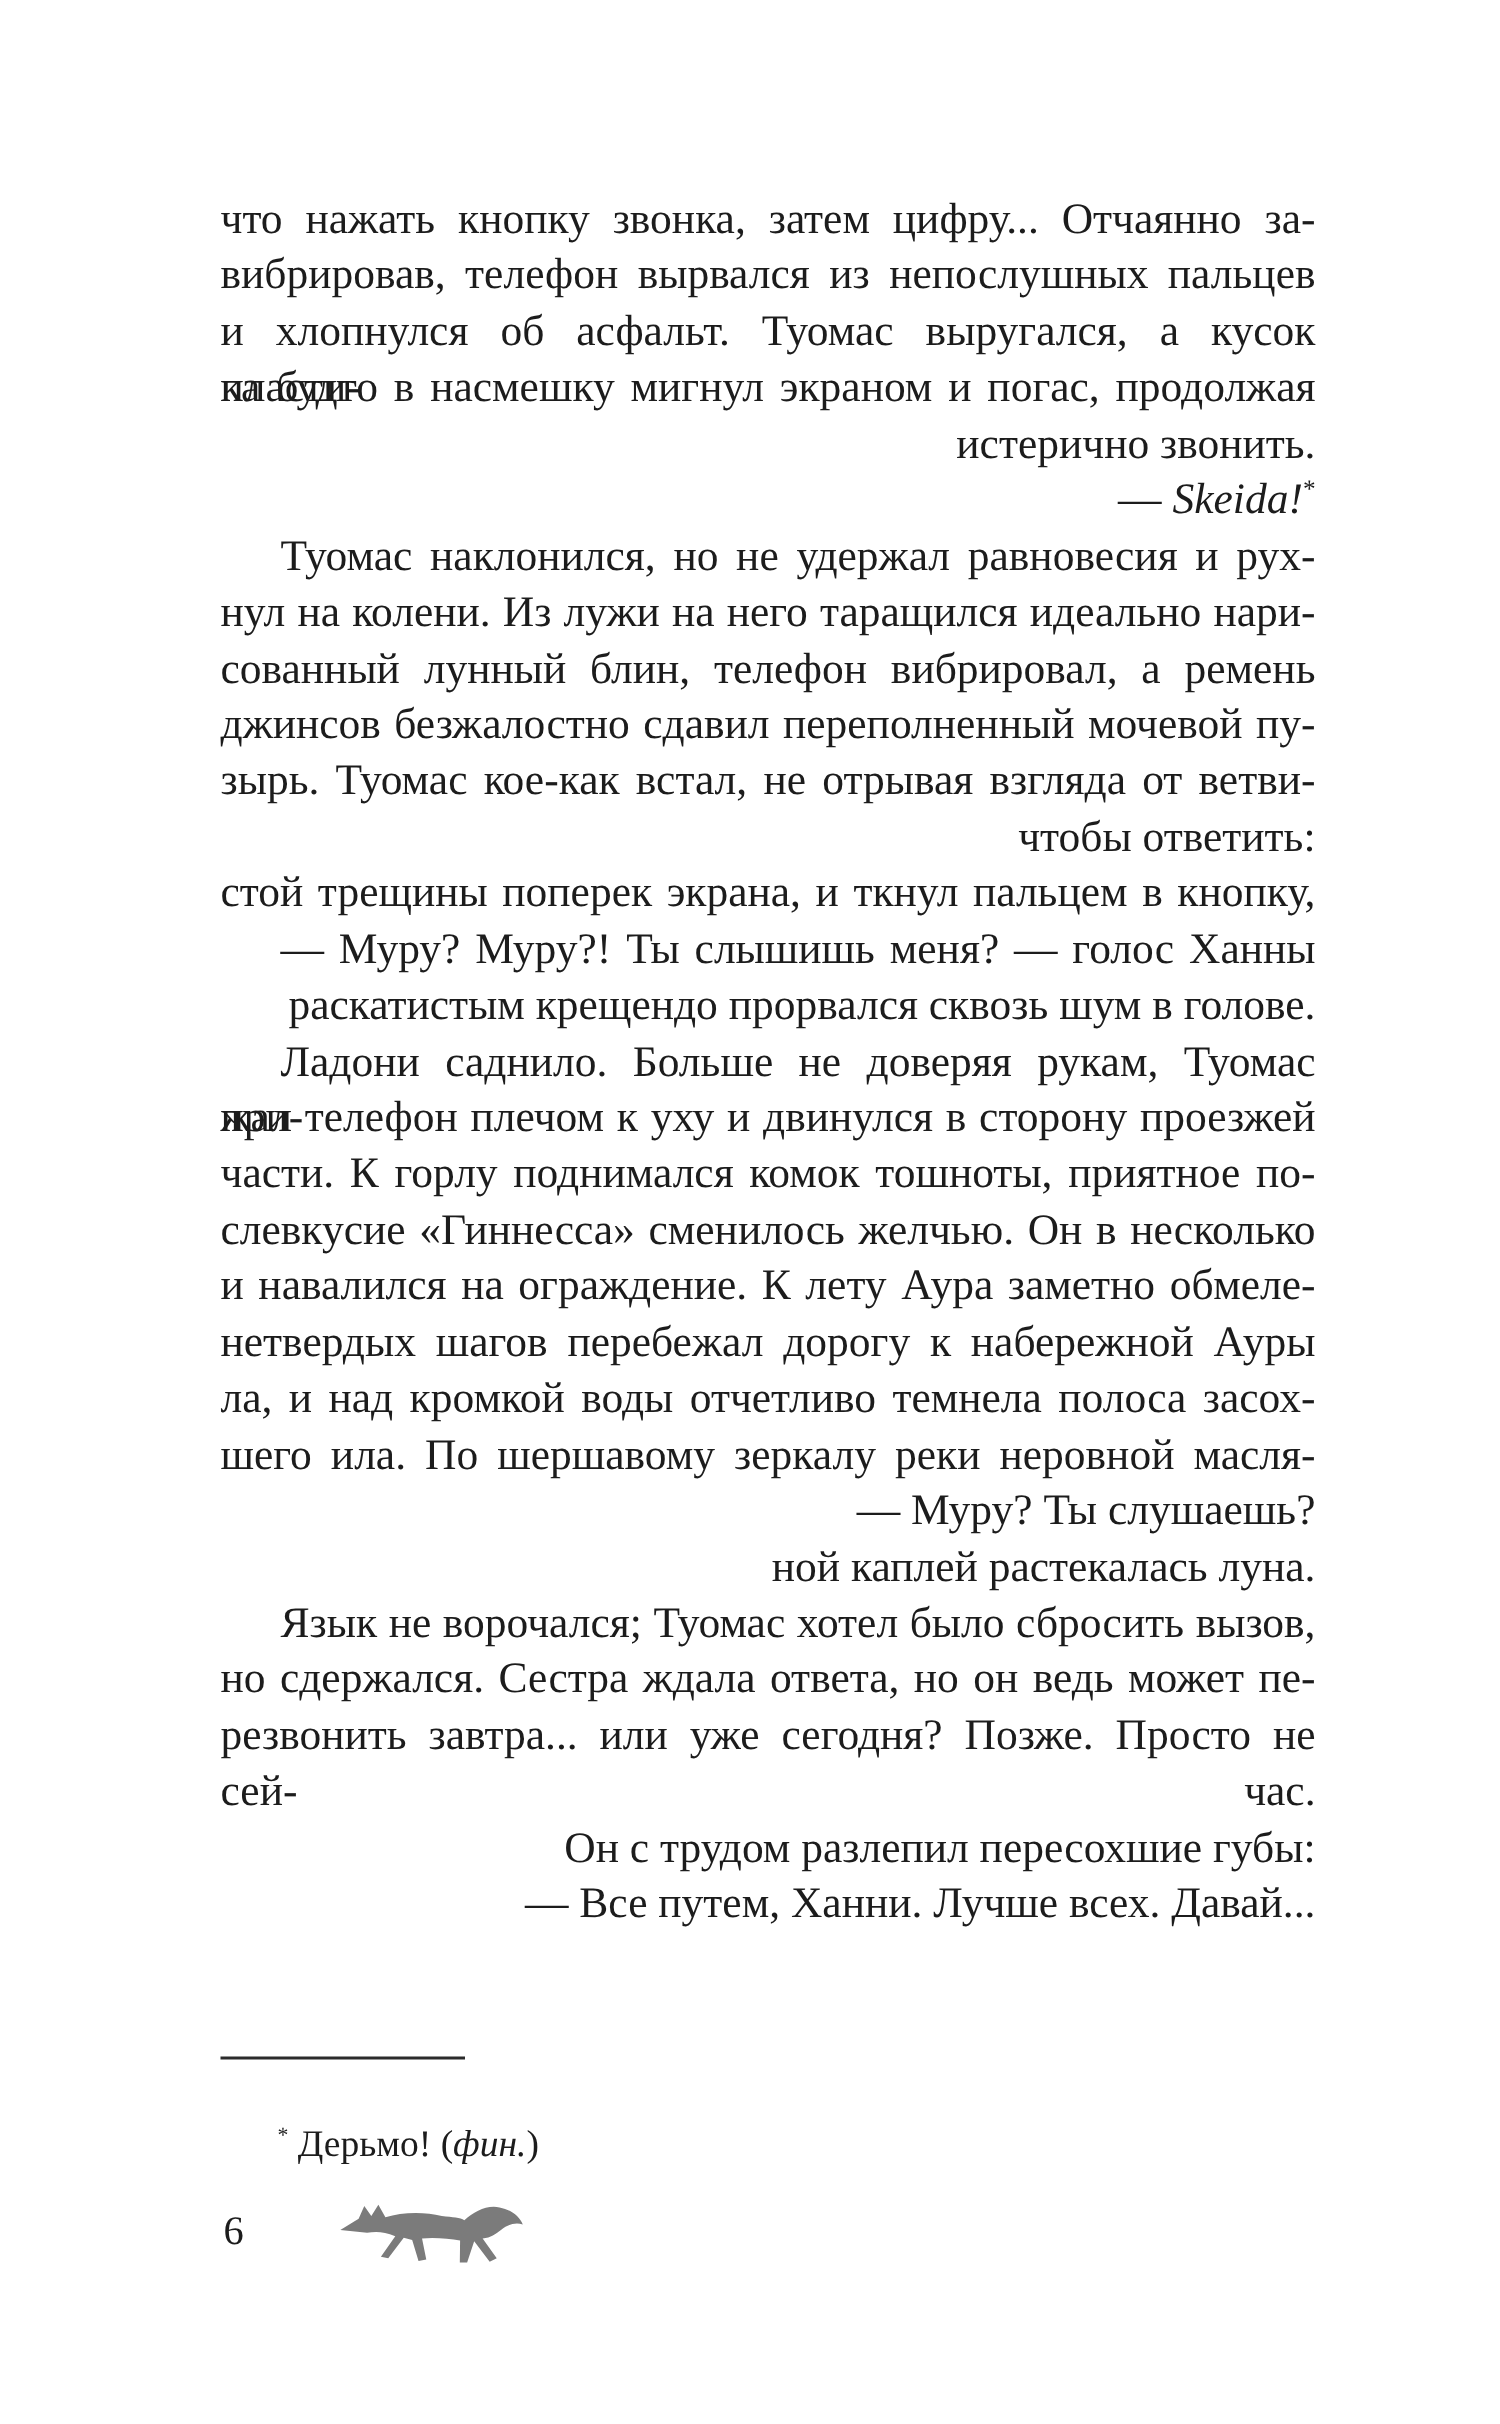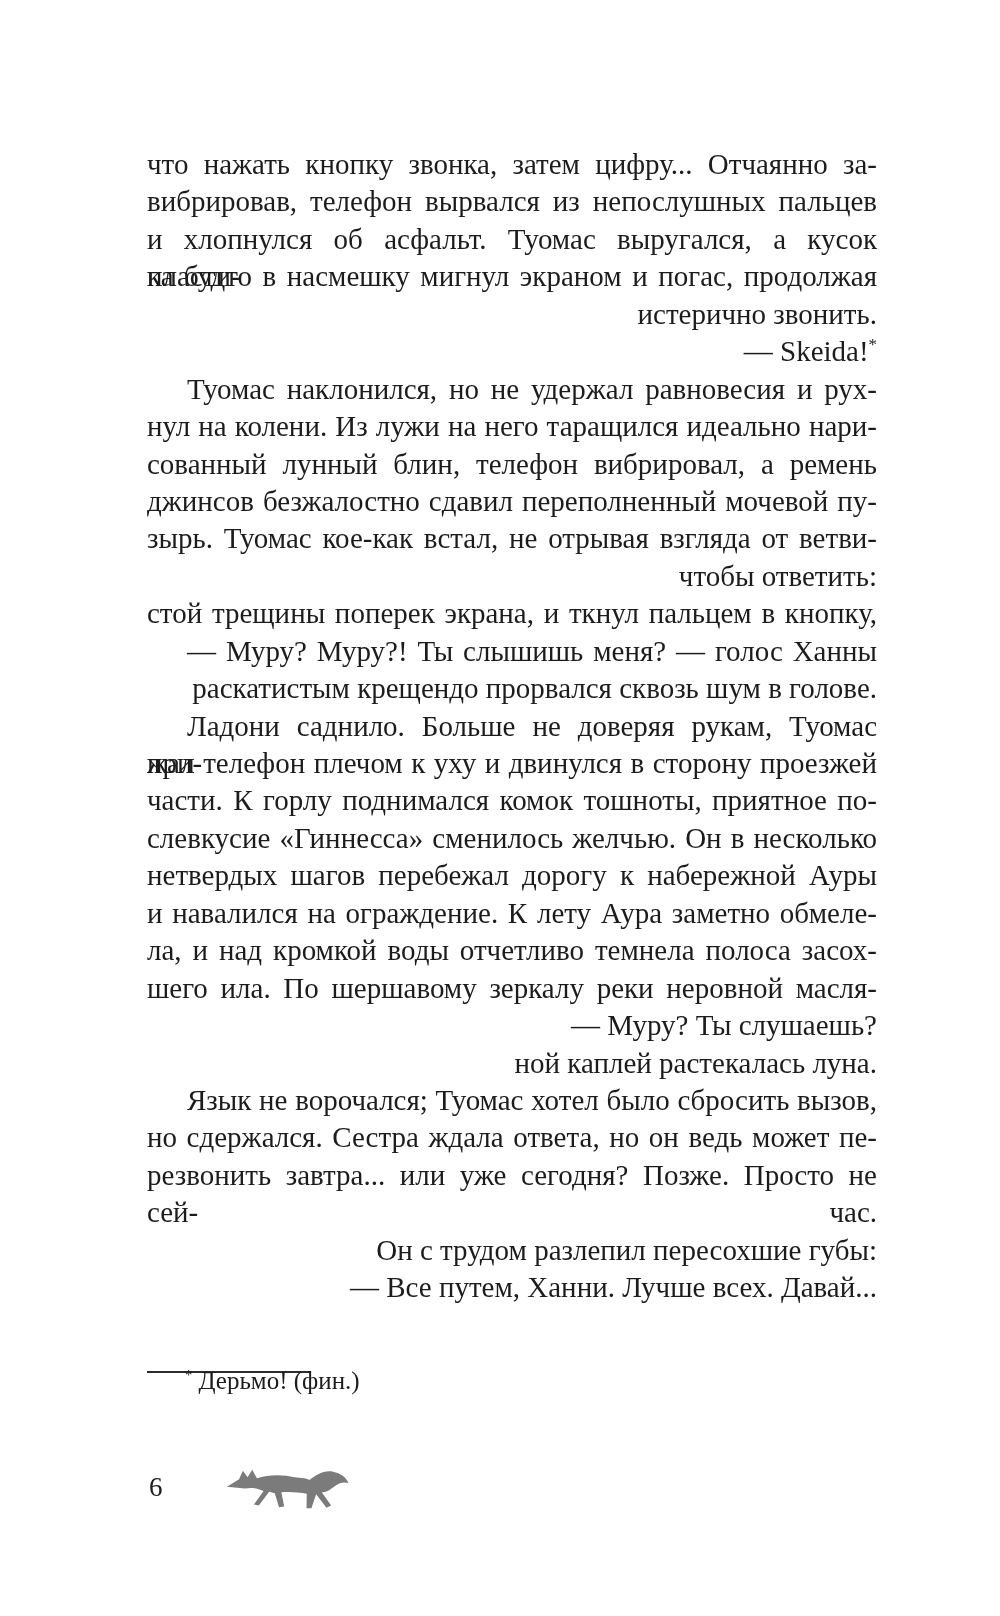--- a/index.html
+++ b/index.html
@@ -13,53 +13,53 @@
     overflow: hidden;
   }
   .page {
     position: absolute;
     inset: 0;
     background: #ffffff;
   }
   .body-text {
     position: absolute;
     left: 147px;
-    top: 146px;
+    top: 128px;
     width: 730px;
     font-size: 29px;
     line-height: 37.45px;
   }
   .line {
     height: 37.45px;
     white-space: normal;
     text-align: right;
   }
   .line.just {
     text-align: justify;
     text-align-last: justify;
   }
   .line.indent { text-indent: 40px; }
-  .it { }
+  .it { font-style: italic; }
   .sup {
     vertical-align: super;
     font-size: 0.58em;
     line-height: 0;
   }
   .footnote-rule {
     position: absolute;
     left: 147px;
     top: 1371px;
     width: 163px;
     height: 0;
     border-top: 2px solid #2b2b2b;
   }
   .footnote {
     position: absolute;
     left: 147px;
-    top: 1364px;
+    top: 1413px;
     width: 730px;
     font-size: 25px;
     line-height: 33px;
     text-indent: 38px;
   }
   .page-number {
     position: absolute;
     left: 149px;
     top: 1472px;
     font-size: 27px;
@@ -91,22 +91,22 @@
       <div class="line just">джинсов безжалостно сдавил переполненный мочевой пу-</div>
       <div class="line just">зырь. Туомас кое-как встал, не отрывая взгляда от ветви-</div>
       <div class="line">чтобы ответить:</div>
       <div class="line just">стой трещины поперек экрана, и ткнул пальцем в кнопку,</div>
       <div class="line indent just">— Муру? Муру?! Ты слышишь меня? — голос Ханны</div>
       <div class="line">раскатистым крещендо прорвался сквозь шум в голове.</div>
       <div class="line indent just">Ладони саднило. Больше не доверяя рукам, Туомас при-</div>
       <div class="line just">жал телефон плечом к уху и двинулся в сторону проезжей</div>
       <div class="line just">части. К горлу поднимался комок тошноты, приятное по-</div>
       <div class="line just">слевкусие «Гиннесса» сменилось желчью. Он в несколько</div>
+      <div class="line just">и навалился на ограждение. К лету Аура заметно обмеле-</div>
       <div class="line just">нетвердых шагов перебежал дорогу к набережной Ауры</div>
-      <div class="line just">и навалился на ограждение. К лету Аура заметно обмеле-</div>
       <div class="line just">ла, и над кромкой воды отчетливо темнела полоса засох-</div>
       <div class="line just">шего ила. По шершавому зеркалу реки неровной масля-</div>
       <div class="line indent">— Муру? Ты слушаешь?</div>
       <div class="line">ной каплей растекалась луна.</div>
       <div class="line indent just">Язык не ворочался; Туомас хотел было сбросить вызов,</div>
       <div class="line just">но сдержался. Сестра ждала ответа, но он ведь может пе-</div>
       <div class="line just">резвонить завтра... или уже сегодня? Позже. Просто не сей-</div>
       <div class="line">час.</div>
       <div class="line indent">Он с трудом разлепил пересохшие губы:</div>
       <div class="line indent">— Все путем, Ханни. Лучше всех. Давай...</div>

